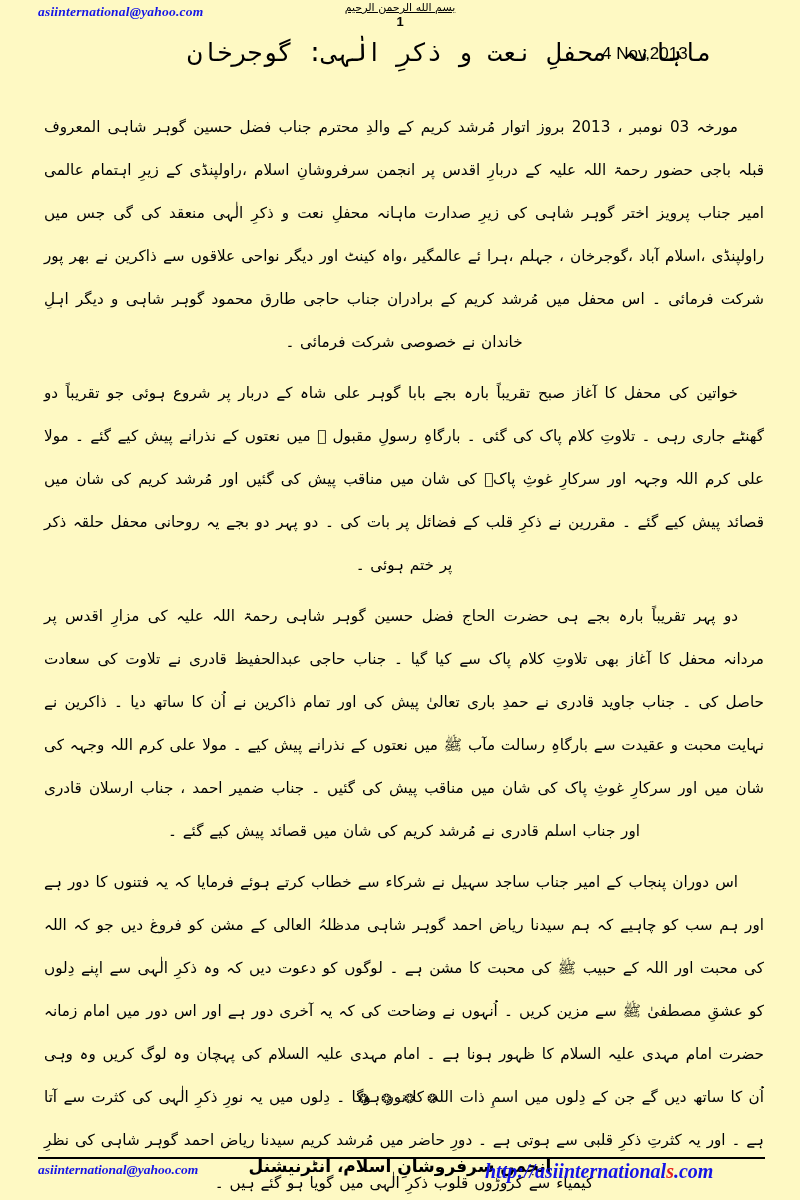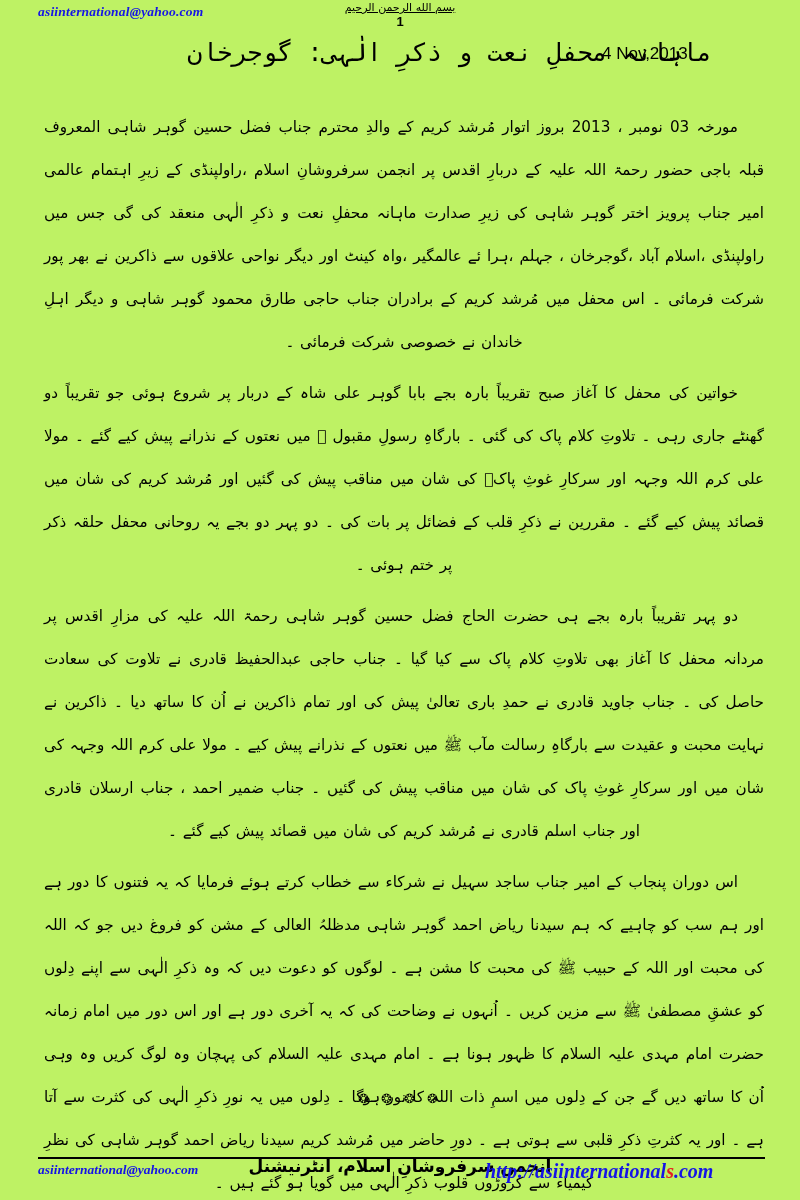--- a/index.html
+++ b/index.html
@@ -13,21 +13,21 @@
     height: 1200px;
     position: relative;
     overflow: hidden;
     font-family: "DejaVu Sans", sans-serif;
     color: #000000;
   }
 
   .page {
     position: absolute;
     inset: 0;
-    background: #bef264;
+    background: #fef9c3;
   }
 
   
   .masthead {
     position: absolute;
     top: 0;
     left: 0;
     width: 800px;
     height: 30px;
   }

